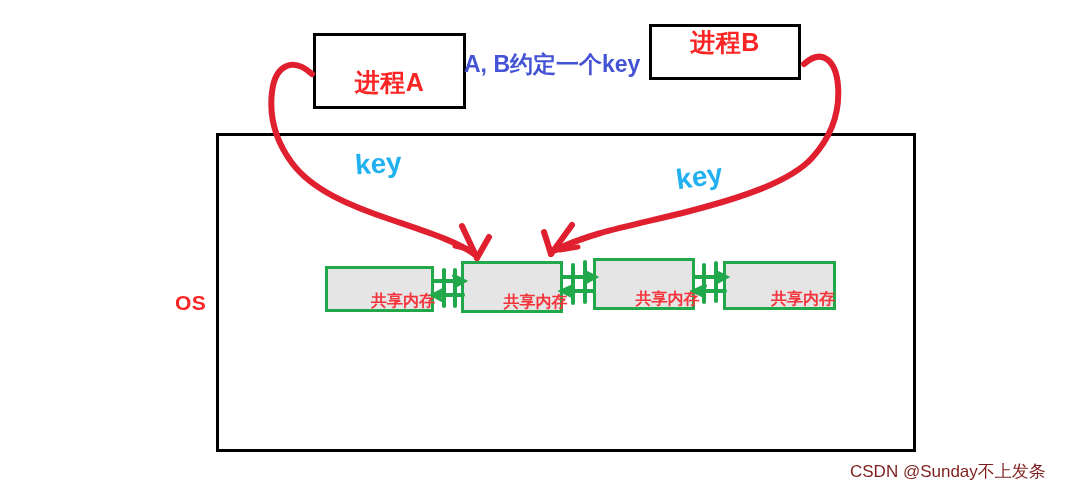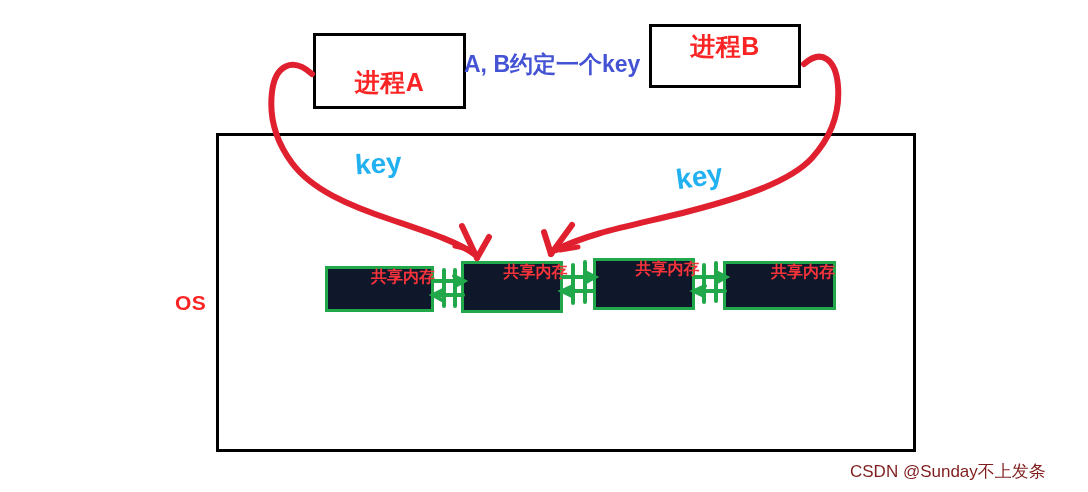--- a/index.html
+++ b/index.html
@@ -29,21 +29,21 @@
   }
   .proc-label {
     color: #fb2424;
     font-weight: bold;
     font-size: 25px;
     letter-spacing: 0.5px;
     line-height: 1;
     white-space: nowrap;
   }
   #proc-a { left: 313px; top: 33px;  width: 153px; height: 76px; }
-  #proc-b { left: 649px; top: 24px;  width: 152px; height: 64px; }
+  #proc-b { left: 649px; top: 24px;  width: 152px; height: 56px; }
   
   #proc-a .proc-label { transform: translateY(-8px); margin-top: 38px; }
   #proc-b .proc-label { transform: translateY(-10px); }
 
   
   #os-box {
     position: absolute;
     left: 216px;
     top: 133px;
     width: 700px;
@@ -62,23 +62,23 @@
     line-height: 1;
     letter-spacing: 0.5px;
     margin-left: 28px;
   }
 
   
   .shm-box {
     position: absolute;
     box-sizing: border-box;
     border: 3px solid #21a84a;
-    background: #0f172a;
+    background: #e5e5e5;
     display: flex;
-    align-items: flex-start;
+    align-items: flex-end;
     justify-content: center;
     padding-left: 47px;
   }
   .shm-label {
     color: #f5333b;
     font-weight: bold;
     font-size: 16px;
     line-height: 1;
     white-space: nowrap;
   }

